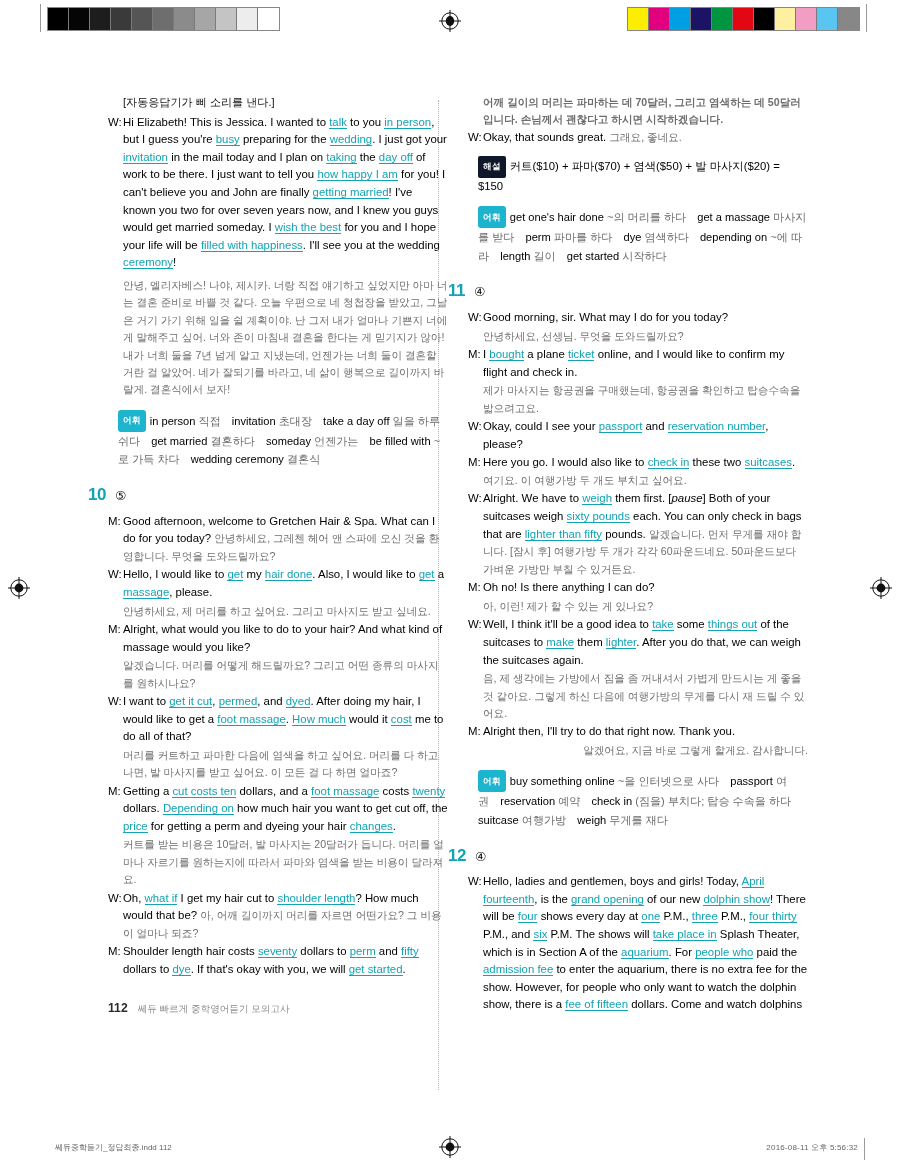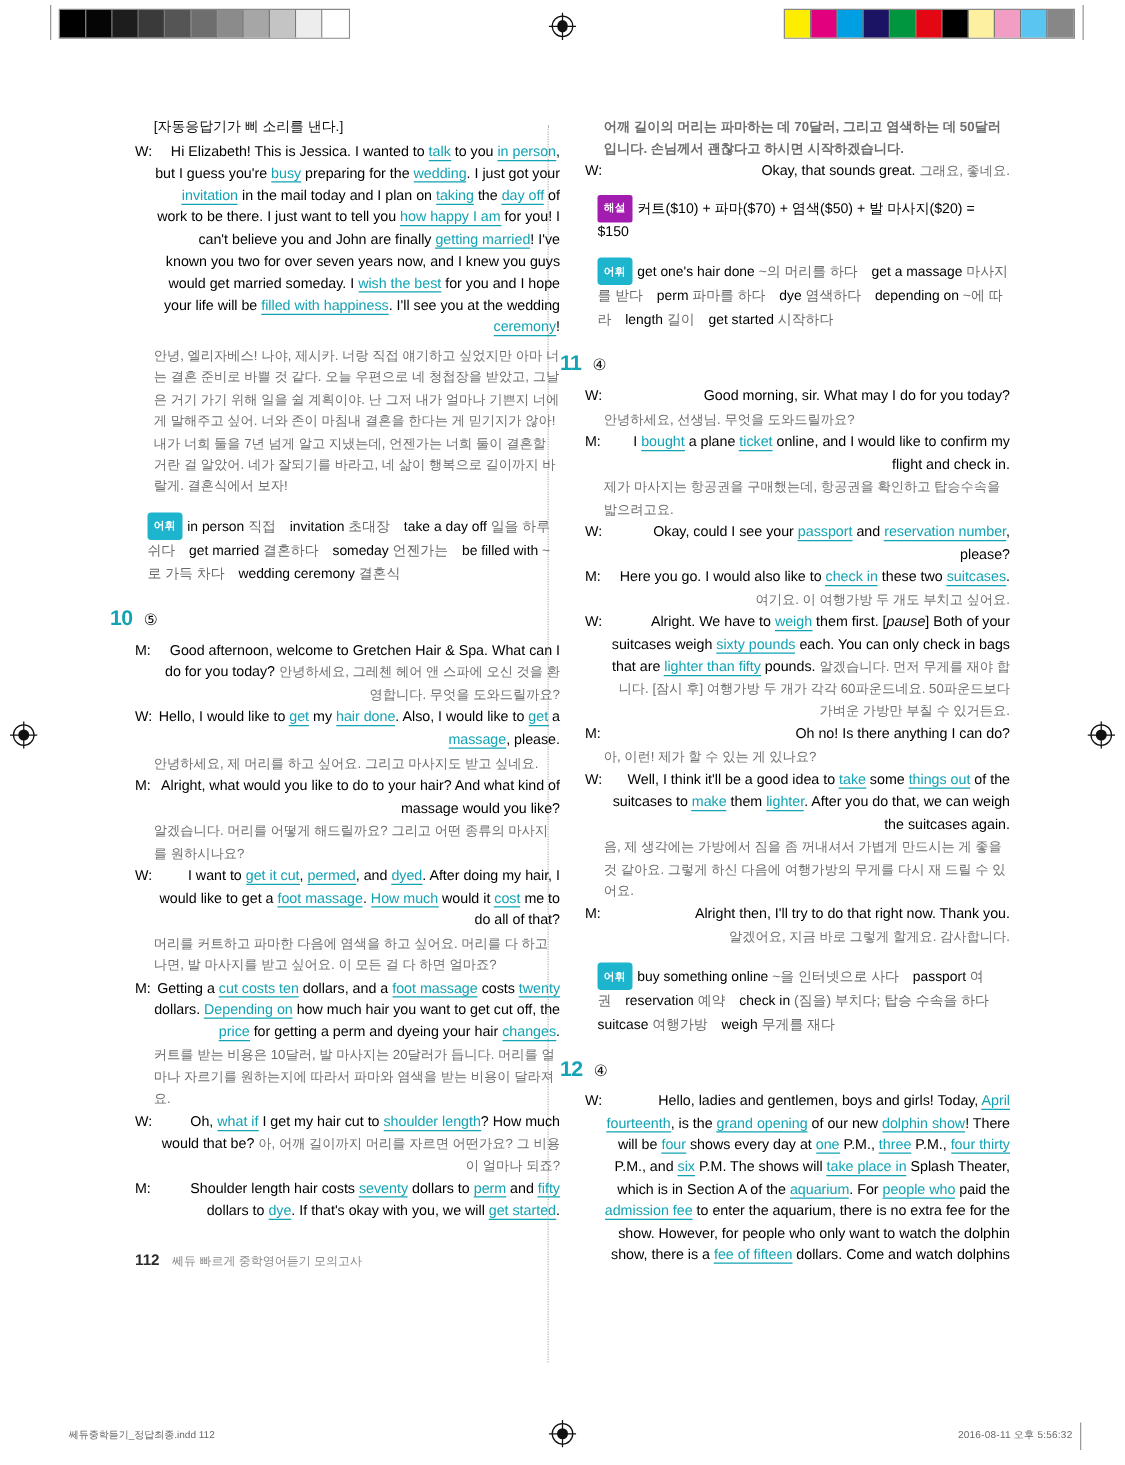--- a/index.html
+++ b/index.html
@@ -43,40 +43,40 @@
     border-left: 1px dotted #b5b5b5;
   }
 
   
   .q-head { display: flex; align-items: baseline; gap: 9px; margin: 17px 0 7px -20px; }
   .q-num { font-size: 17px; font-weight: bold; color: #12a3b4; letter-spacing: -.5px; }
   .q-ans { font-size: 12.5px; color: #111; }
 
   .line { display: flex; margin-bottom: 1px; }
   .spk { width: 15px; flex: 0 0 15px; font-weight: 400; }
-  .txt { flex: 1; text-align: right; }
+  .txt { flex: 1; }
 
   .kr { color: #6e6e6e; font-size: 10.6px; }
   .kr-block { color: #6e6e6e; font-size: 10.6px; line-height: 17.4px; margin: 5px 0 0 15px; }
   .kr-indent { margin-left: 15px; }
 
   u.hl { color: #12a3b4; text-decoration: none; border-bottom: 1px solid #12a3b4; padding-bottom: 0px; }
   em { font-style: italic; }
 
   
   .badge-block { margin: 11px 0 0 10px; line-height: 18.6px; font-size: 11.1px; }
   .badge {
     display: inline-block; color: #fff;
     font-size: 8.6px; font-weight: bold;
     padding: 1.5px 5px 2px; border-radius: 3px;
     vertical-align: 1.5px; margin-right: 4px;
     letter-spacing: .3px;
   }
   .badge.voca { background: #1db4cd; }
-  .badge.sol  { background: #a21caf; border-radius: 2px; }
+  .badge.sol  { background: #0f172a; border-radius: 2px; }
   .voca-kr { color: #6a6a6a; }
   .sol-line { margin: 10px 0 0 10px; font-size: 11.3px; }
 
   
   .page-foot {
     position: absolute; left: 108px; bottom: 56px;
     display: flex; align-items: baseline; gap: 10px;
   }
   .folio { font-size: 12.2px; font-weight: bold; color: #2b2b2b; }
   .book-title { font-size: 9.6px; color: #8a8a8a; }

